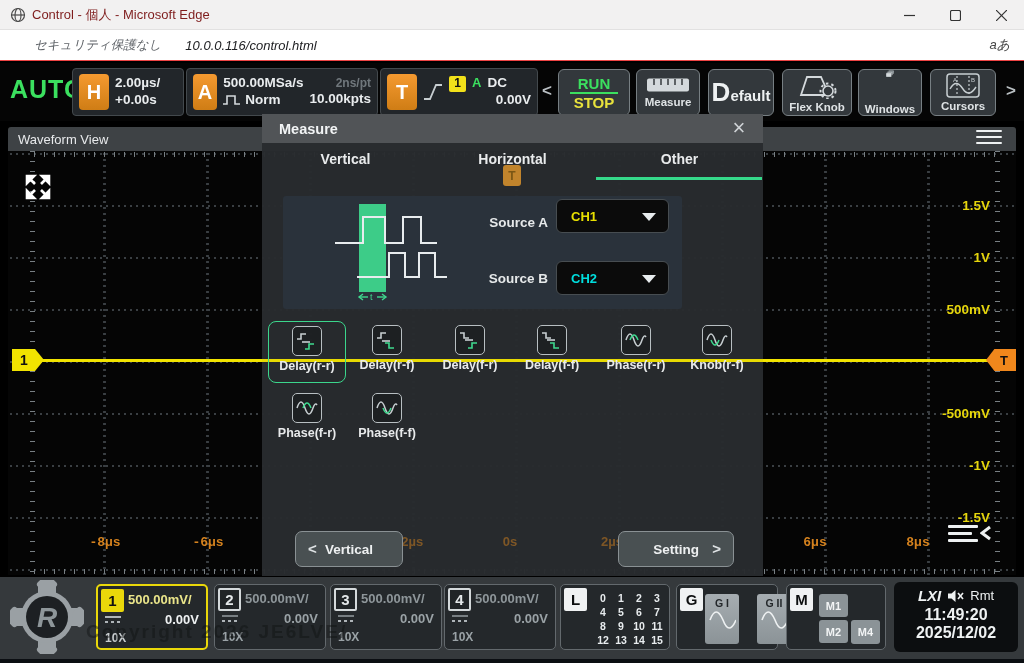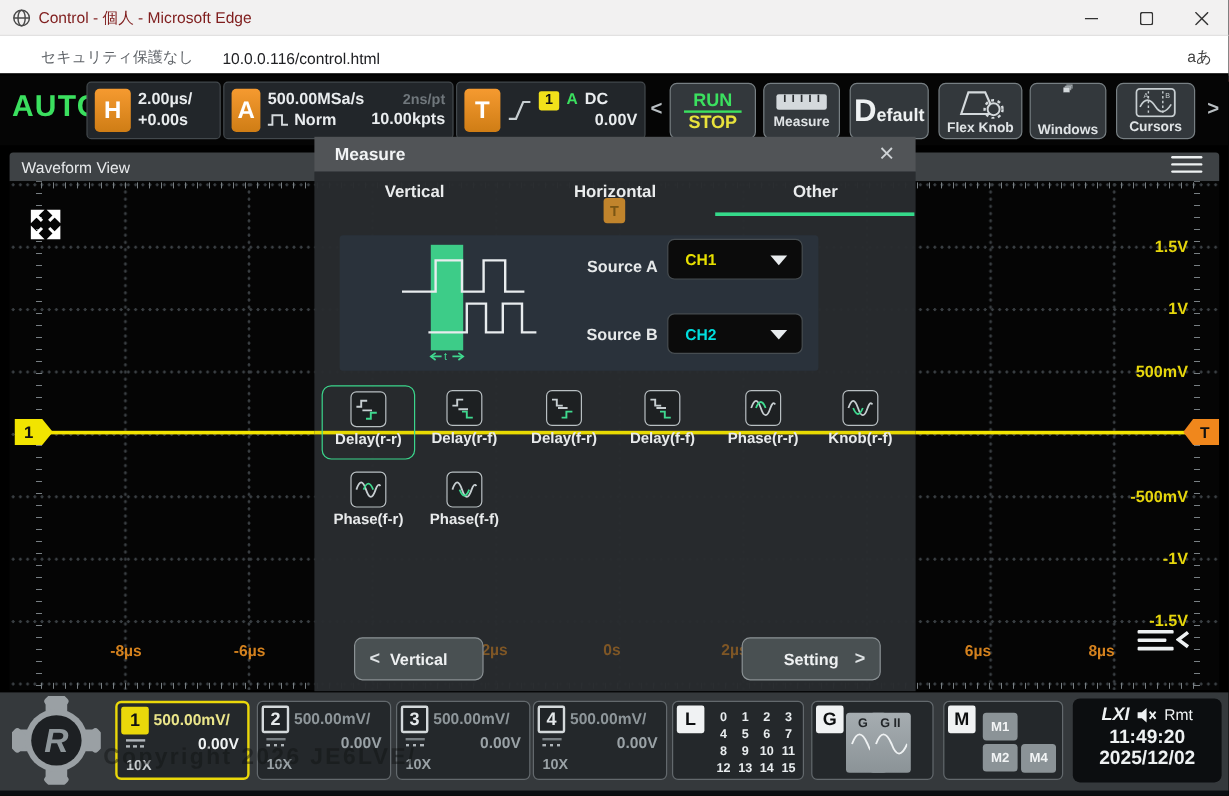--- a/index.html
+++ b/index.html
@@ -5,21 +5,21 @@
   * { margin:0; padding:0; box-sizing:border-box; }
   body { font-family:"Liberation Sans", sans-serif; background:#222; }
   .screen { position:relative; width:1024px; height:663px; overflow:hidden; background:#000; }
   .abs { position:absolute; }
 
   
   .titlebar { position:absolute; left:0; top:0; width:1024px; height:30px; background:#f2f1f1; border-bottom:1px solid #e2e1e1; display:flex; align-items:center; }
   .tb-title { font-size:13px; color:#7f1d1d; margin-left:8px; }
   .winctl { position:absolute; right:0; top:0; height:30px; display:flex; }
   .winbtn { width:46px; height:30px; display:flex; align-items:center; justify-content:center; color:#333; }
-  .addressbar { position:absolute; left:0; top:30px; width:1024px; height:38px; background:#ffffff; border-bottom:2px solid #ef4444; display:flex; align-items:center; }
+  .addressbar { position:absolute; left:0; top:30px; width:1024px; height:38px; background:#ffffff; border-bottom:8px solid #ef4444; display:flex; align-items:center;font-style:italic; }
   .sec-text { font-size:12.5px; color:#5f6368; margin-left:8px; }
   .url-text { font-size:13px; color:#202124; margin-left:24px; }
   .ime { position:absolute; right:14px; font-size:13px; color:#444; }
 
   
   .scope { position:absolute; left:0; top:61px; width:1024px; height:602px; background:#000; }
 
   
   .tbar { position:absolute; left:0; top:2px; width:1024px; height:58px; background:#050505; }
   .auto { position:absolute; left:10px; top:12px; font-size:25px; font-weight:bold; color:#3be05f; letter-spacing:1px; }
@@ -38,21 +38,21 @@
   .wvlabel { color:#e8eaec; font-size:13px; margin-left:10px; }
   .grid { position:absolute; left:8px; top:90px; width:1008px; height:424px; background:#050505;
     background-image:
       radial-gradient(circle, #3a3f43 1.1px, transparent 1.4px),
       radial-gradient(circle, #3a3f43 1.1px, transparent 1.4px);
     background-size:103px 6px, 6px 52px;
     background-position:45px 0px, 0px 29px; }
   .tickrow { position:absolute; background-image:repeating-linear-gradient(to right,#787f83 0 1px,transparent 1px 10px); }
   .tickcol { position:absolute; background-image:repeating-linear-gradient(to bottom,#787f83 0 1px,transparent 1px 10px); }
   .vlab { position:absolute; width:70px; text-align:right; color:#e6d60c; font-weight:bold; font-size:13.5px; }
-  .tlab { position:absolute; width:60px; text-align:center; color:#d5821e; font-weight:bold; font-size:13px; }
+  .tlab { position:absolute; width:60px; text-align:center; color:#d5821e; font-weight:bold; font-size:13px;font-family:Liberation Mono, monospace; }
   .trace { position:absolute; left:26px; top:208px; width:968px; height:2.5px; background:#f2e400; z-index:2; }
   .chmark { position:absolute; left:4px; top:198px; width:32px; height:22px; background:#f2e400; color:#111; font-weight:bold; font-size:14px; display:flex; align-items:center; padding-left:8px; clip-path:polygon(0 0,72% 0,100% 50%,72% 100%,0 100%); z-index:3; }
   .trmark { position:absolute; left:978px; top:198px; width:30px; height:22px; background:#f0871c; color:#111; font-weight:bold; font-size:13px; display:flex; align-items:center; justify-content:center; padding-left:6px; clip-path:polygon(28% 0,100% 0,100% 100%,28% 100%,0 50%); z-index:3; }
   .bars3 span { display:block; width:26px; height:3px; background:#eef1f2; margin:4px 0; border-radius:1px; }
 
   
   .dialog { position:absolute; left:262px; top:53px; width:501px; height:462px; z-index:10; }
   .dlg-head { position:absolute; left:0; top:0; width:501px; height:29px; background:#515457; display:flex; align-items:center; }
   .dlg-title { color:#f2f4f5; font-weight:bold; font-size:14.5px; margin-left:17px; }
   .dlg-close { position:absolute; right:10px; top:0px; width:28px; height:28px; color:#cfd3d6; font-size:22px; display:flex; align-items:center; justify-content:center; cursor:pointer; }
@@ -524,21 +524,21 @@
       </div>
 
       <div class="box" style="left:676px;width:102px;">
         <span class="numb wh">G</span>
         <div class="gbtn" style="left:28px;">
           <div class="gl">G I</div>
           <svg width="28" height="22" viewBox="0 0 28 22">
               <path d="M2,11 q6,-16 13,0 q6,16 13,0" fill="none" stroke="#eef1f2" stroke-width="1.6"></path>
             </svg>
         </div>
-        <div class="gbtn" style="left:48px;">
+        <div class="gbtn" style="left:80px;">
           <div class="gl">G II</div>
           <svg width="28" height="22" viewBox="0 0 28 22">
               <path d="M2,11 q6,-16 13,0 q6,16 13,0" fill="none" stroke="#eef1f2" stroke-width="1.6"></path>
             </svg>
         </div>
       </div>
 
       <div class="box" style="left:786px;width:100px;">
         <span class="numb wh">M</span>
         <div class="mbtn" style="left:32px;top:9px;">M1</div>

